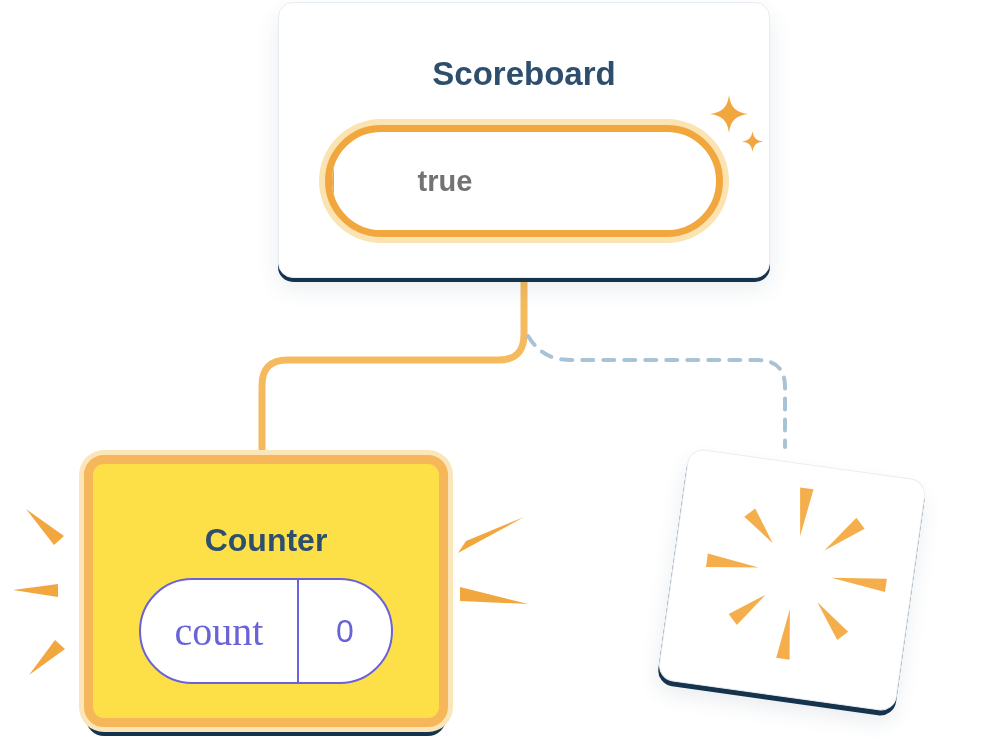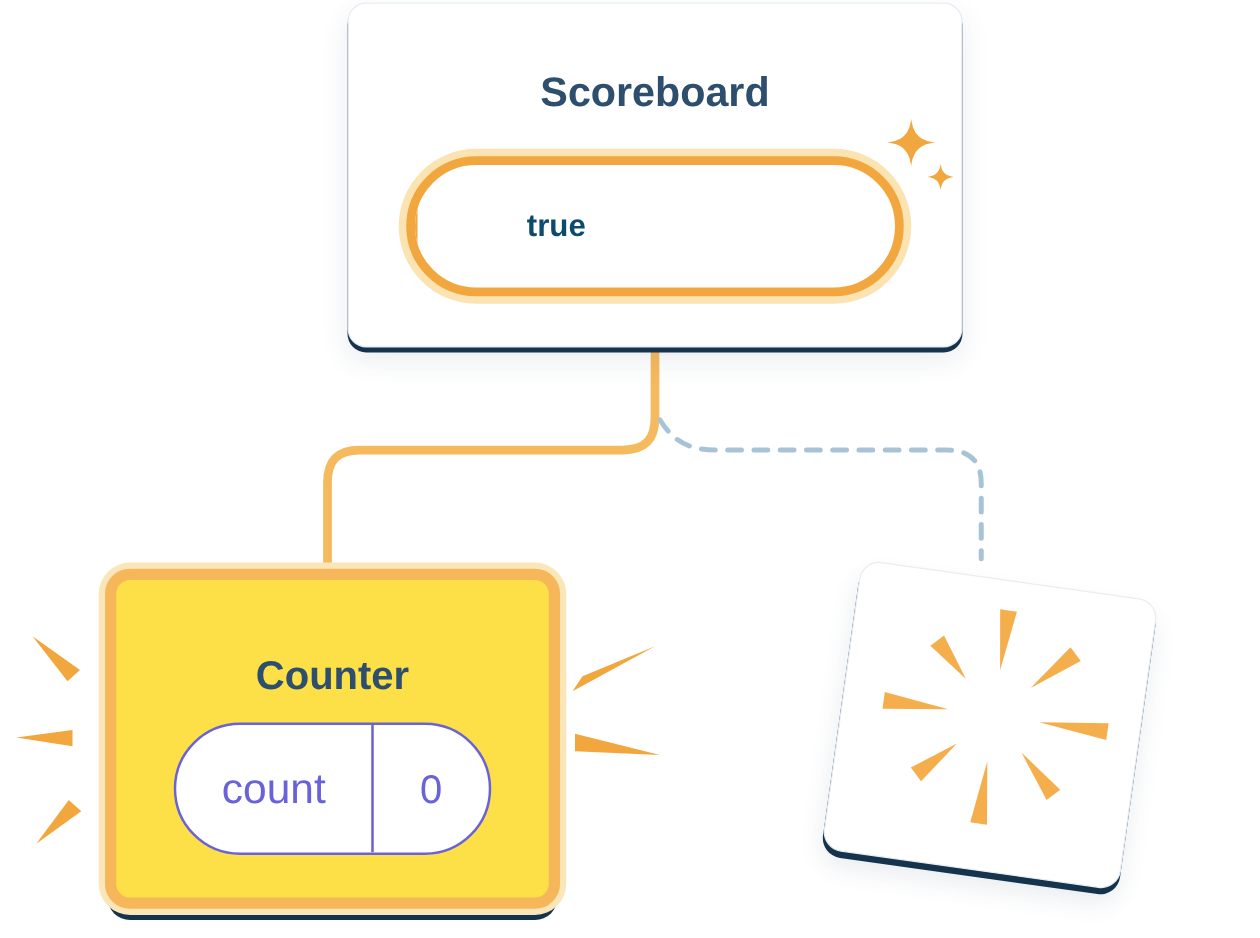--- a/index.html
+++ b/index.html
@@ -48,23 +48,23 @@
     font-size: 31px;
     color: #6a62d8;
   }
   .scoreboard-pill .pill-divider {
     width: 2px;
     background: #f2a63e;
   }
   .scoreboard-pill .pill-value {
     width: 146px;
     display: flex; align-items: center; justify-content: center;
-    font-size: 25px;
+    font-size: 29px;
     font-weight: 700;
-    color: #0c4a6e;
+    color: #737373;
     padding-left: 38px;
   }
 
   .sparkle-big { position: absolute; left: 710px; top: 95px; width: 38px; height: 38px; }
   .sparkle-small { position: absolute; left: 742px; top: 131px; width: 21px; height: 21px; }
 
   
   .connectors {
     position: absolute;
     left: 0; top: 0;
@@ -99,22 +99,23 @@
     border: 2px solid #6a62d8;
     border-radius: 999px;
     box-sizing: border-box;
     display: flex;
     align-items: stretch;
     overflow: hidden;
   }
   .counter-pill .pill-label {
     flex: 1;
     display: flex; align-items: center; justify-content: center;
-    font-size: 34px;
+    font-size: 40px;
     color: #6a62d8;
+    font-family: Liberation Serif, serif;
   }
   .counter-pill .pill-divider {
     width: 2px;
     background: #6a62d8;
   }
   .counter-pill .pill-value {
     width: 92px;
     display: flex; align-items: center; justify-content: center;
     font-size: 32px;
     color: #6a62d8;

